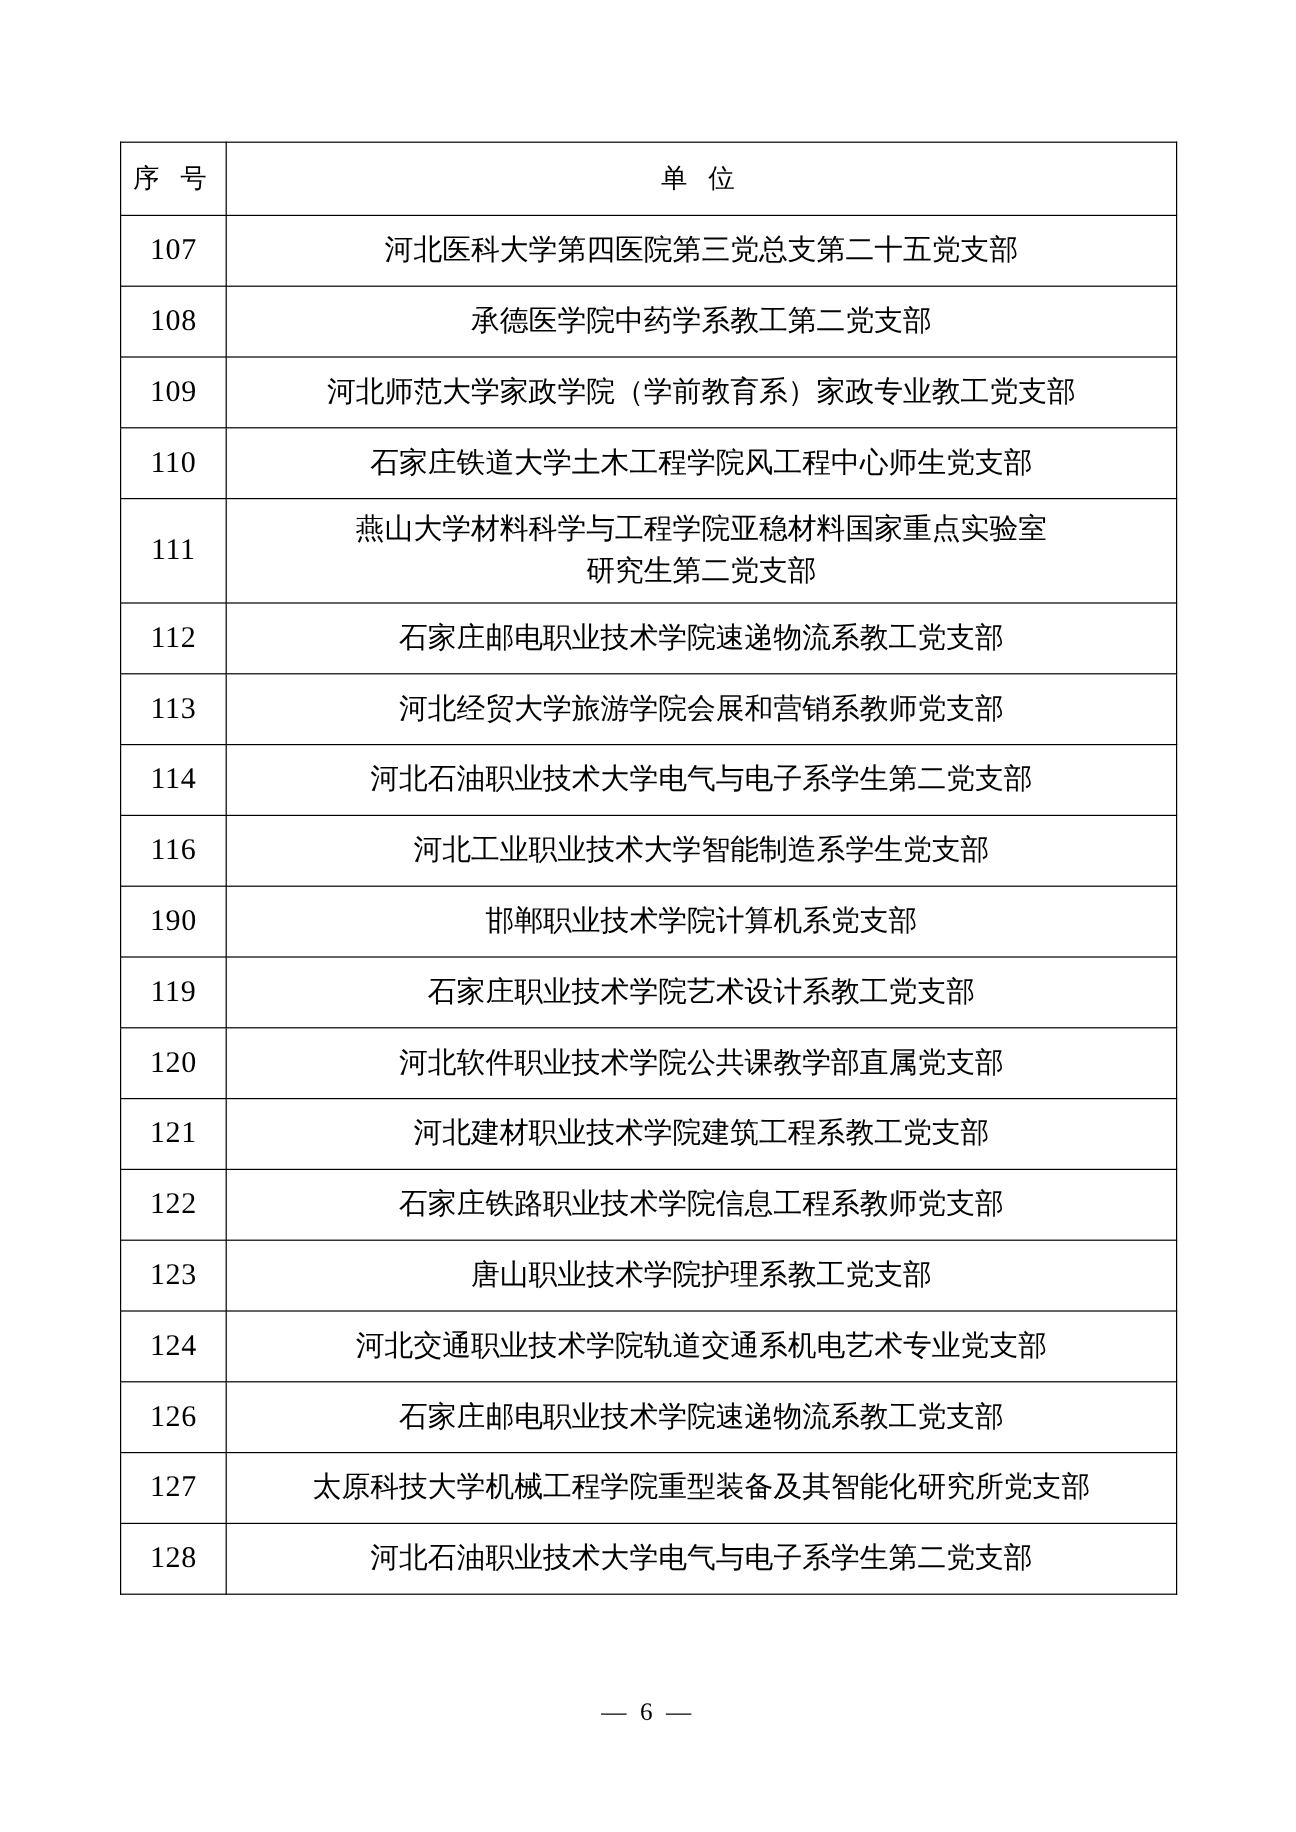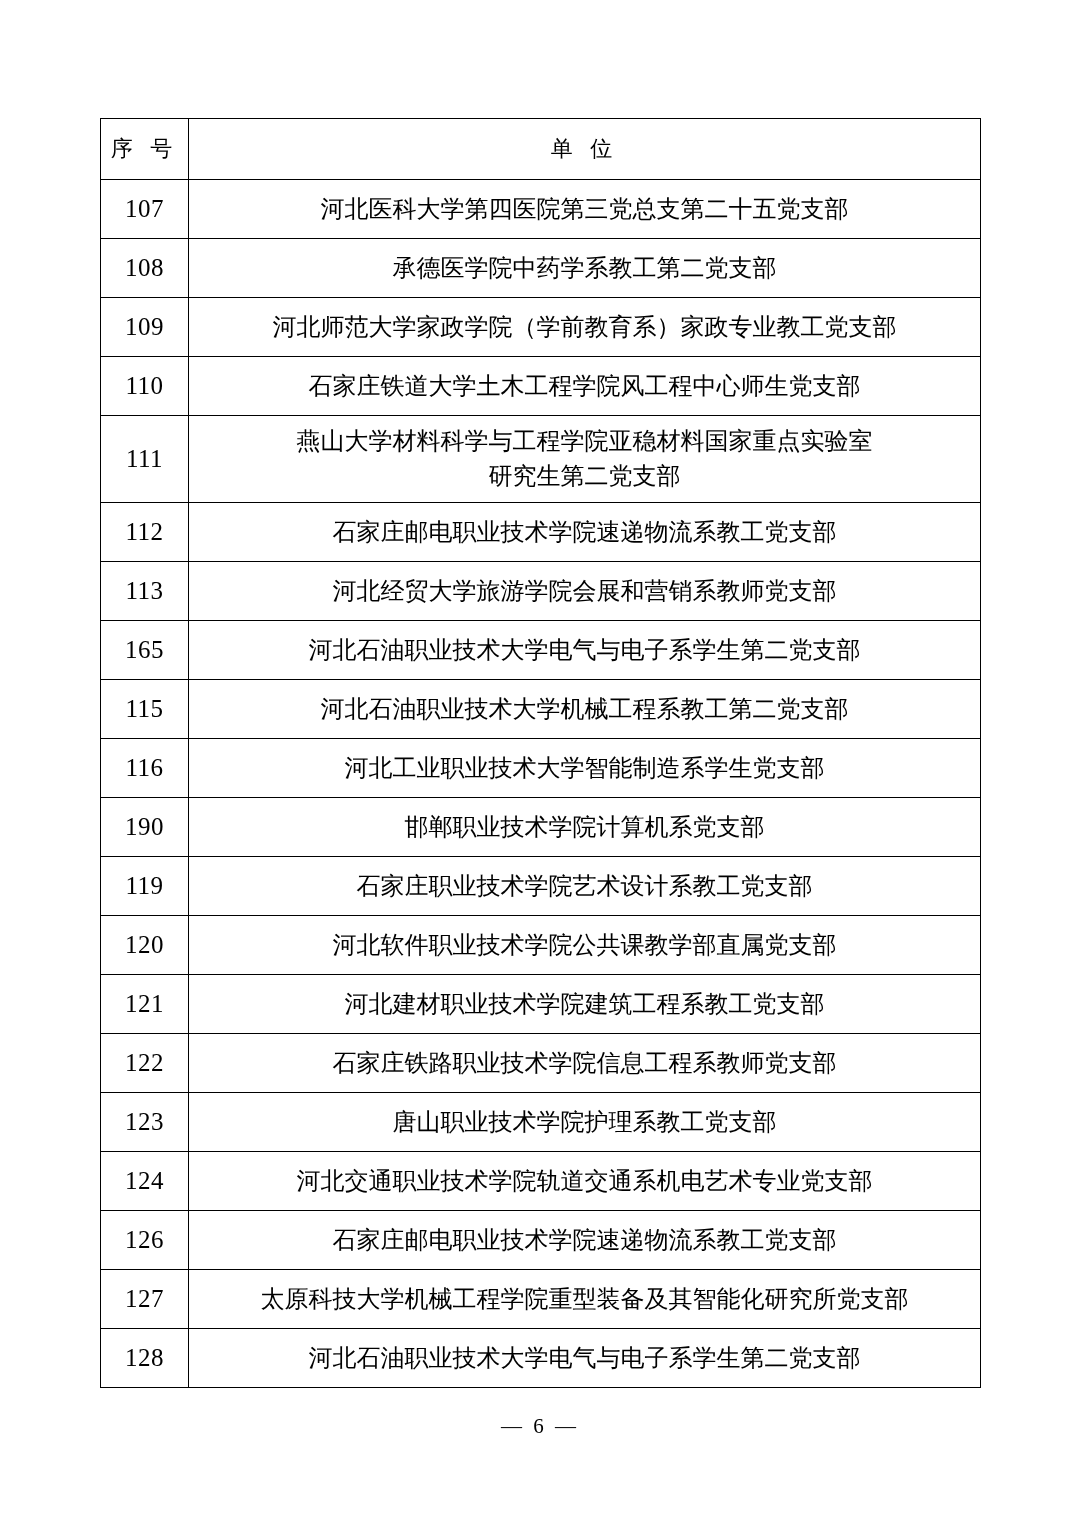--- a/index.html
+++ b/index.html
@@ -112,26 +112,22 @@
       </tr>
       <tr>
         <td class="idx">112</td>
         <td>石家庄邮电职业技术学院速递物流系教工党支部</td>
       </tr>
       <tr>
         <td class="idx">113</td>
         <td>河北经贸大学旅游学院会展和营销系教师党支部</td>
       </tr>
       <tr>
-        <td class="idx">165</td>
+        <td class="idx">114</td>
         <td>河北石油职业技术大学电气与电子系学生第二党支部</td>
-      </tr>
-      <tr>
-        <td class="idx">115</td>
-        <td>河北石油职业技术大学机械工程系教工第二党支部</td>
       </tr>
       <tr>
         <td class="idx">116</td>
         <td>河北工业职业技术大学智能制造系学生党支部</td>
       </tr>
       <tr>
         <td class="idx">190</td>
         <td>邯郸职业技术学院计算机系党支部</td>
       </tr>
       <tr>

